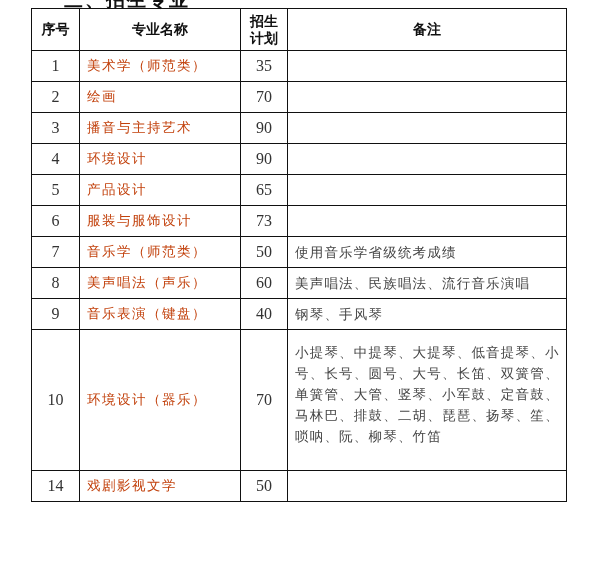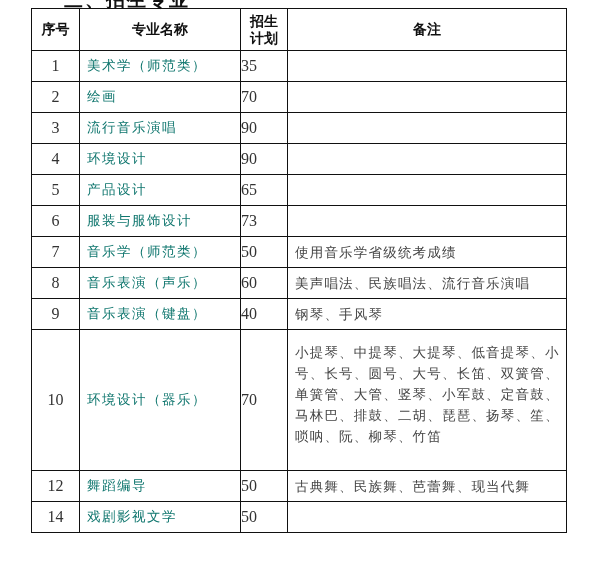--- a/index.html
+++ b/index.html
@@ -7,22 +7,22 @@
          font-family: "DejaVu Serif", "Liberation Serif", serif; color: #222; }
   .clipped-title { position: absolute; left: 64px; top: -13px; font-size: 19px; font-weight: bold;
                    letter-spacing: 2px; color: #111; font-family: "DejaVu Sans", sans-serif; }
   table { position: absolute; left: 31px; top: 8px; border-collapse: collapse; table-layout: fixed;
           width: 535px; }
   td, th { border: 1.5px solid #111; padding: 0; }
   th { font-family: Liberation Sans, sans-serif; font-weight: bold; font-size: 14px; color: #111; height: 41px; }
   th.plan { line-height: 17px; font-size: 14px; text-align: center; }
   td { font-size: 14px; height: 30px; color: #333; }
   td.no { text-align: center; font-family: "Liberation Serif", serif; font-size: 16px; }
-  td.name { padding-left: 7px; font-family: "DejaVu Sans", sans-serif; font-size: 13.5px; letter-spacing: 1.5px; color: #0f766e; }
-  td.plan { text-align: left; font-family: "Liberation Serif", serif; font-size: 16px; }
+  td.name { padding-left: 7px; font-family: "DejaVu Sans", sans-serif; font-size: 13.5px; letter-spacing: 1.5px; color: #c2410c; }
+  td.plan { text-align: center; font-family: "Liberation Serif", serif; font-size: 16px; }
   td.note { padding-left: 7px; font-family: Liberation Serif, serif; font-size: 13.5px; letter-spacing: 1.2px; color: #444; line-height: 21px; }
   tr.tall td { height: 127px; }
   tr.tall td.note { padding-top: 1px; padding-bottom: 12px; }
 </style>
 </head>
 <body>
 
 <div class="clipped-title">三、招生专业</div>
 
 <table>
@@ -51,21 +51,21 @@
         <td class="note"></td>
       </tr>
       <tr>
         <td class="no">2</td>
         <td class="name">绘画</td>
         <td class="plan">70</td>
         <td class="note"></td>
       </tr>
       <tr>
         <td class="no">3</td>
-        <td class="name">流行音乐演唱</td>
+        <td class="name">播音与主持艺术</td>
         <td class="plan">90</td>
         <td class="note"></td>
       </tr>
       <tr>
         <td class="no">4</td>
         <td class="name">环境设计</td>
         <td class="plan">90</td>
         <td class="note"></td>
       </tr>
       <tr>
@@ -81,42 +81,36 @@
         <td class="note"></td>
       </tr>
       <tr>
         <td class="no">7</td>
         <td class="name">音乐学（师范类）</td>
         <td class="plan">50</td>
         <td class="note">使用音乐学省级统考成绩</td>
       </tr>
       <tr>
         <td class="no">8</td>
-        <td class="name">音乐表演（声乐）</td>
+        <td class="name">美声唱法（声乐）</td>
         <td class="plan">60</td>
         <td class="note">美声唱法、民族唱法、流行音乐演唱</td>
       </tr>
       <tr>
         <td class="no">9</td>
         <td class="name">音乐表演（键盘）</td>
         <td class="plan">40</td>
         <td class="note">钢琴、手风琴</td>
       </tr>
       <tr class="tall">
         <td class="no">10</td>
         <td class="name">环境设计（器乐）</td>
         <td class="plan">70</td>
         <td class="note">小提琴、中提琴、大提琴、低音提琴、小号、长号、圆号、大号、长笛、双簧管、单簧管、大管、竖琴、小军鼓、定音鼓、马林巴、排鼓、二胡、琵琶、扬琴、笙、唢呐、阮、柳琴、竹笛</td>
       </tr>
       <tr>
-        <td class="no">12</td>
-        <td class="name">舞蹈编导</td>
-        <td class="plan">50</td>
-        <td class="note">古典舞、民族舞、芭蕾舞、现当代舞</td>
-      </tr>
-      <tr>
         <td class="no">14</td>
         <td class="name">戏剧影视文学</td>
         <td class="plan">50</td>
         <td class="note"></td>
       </tr>
     </tbody>
 </table>
 
 </body></html>

